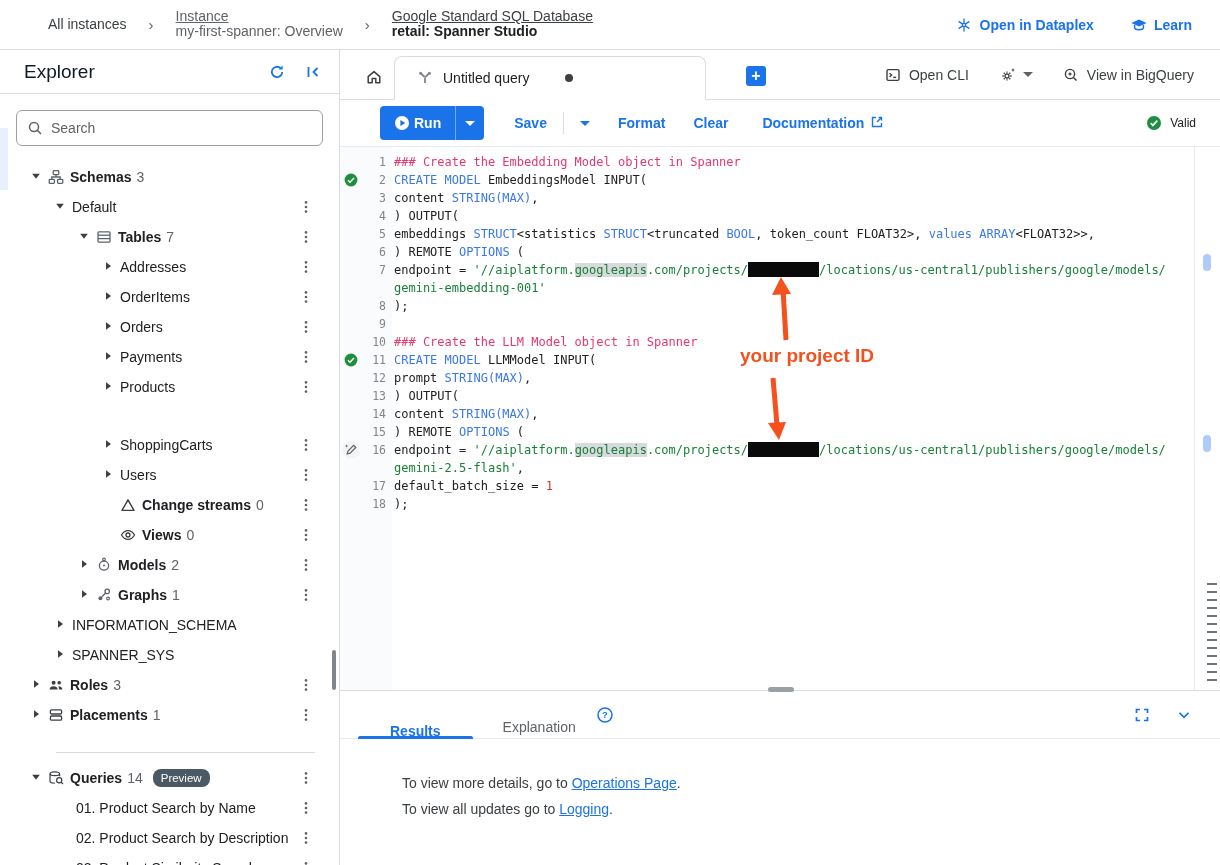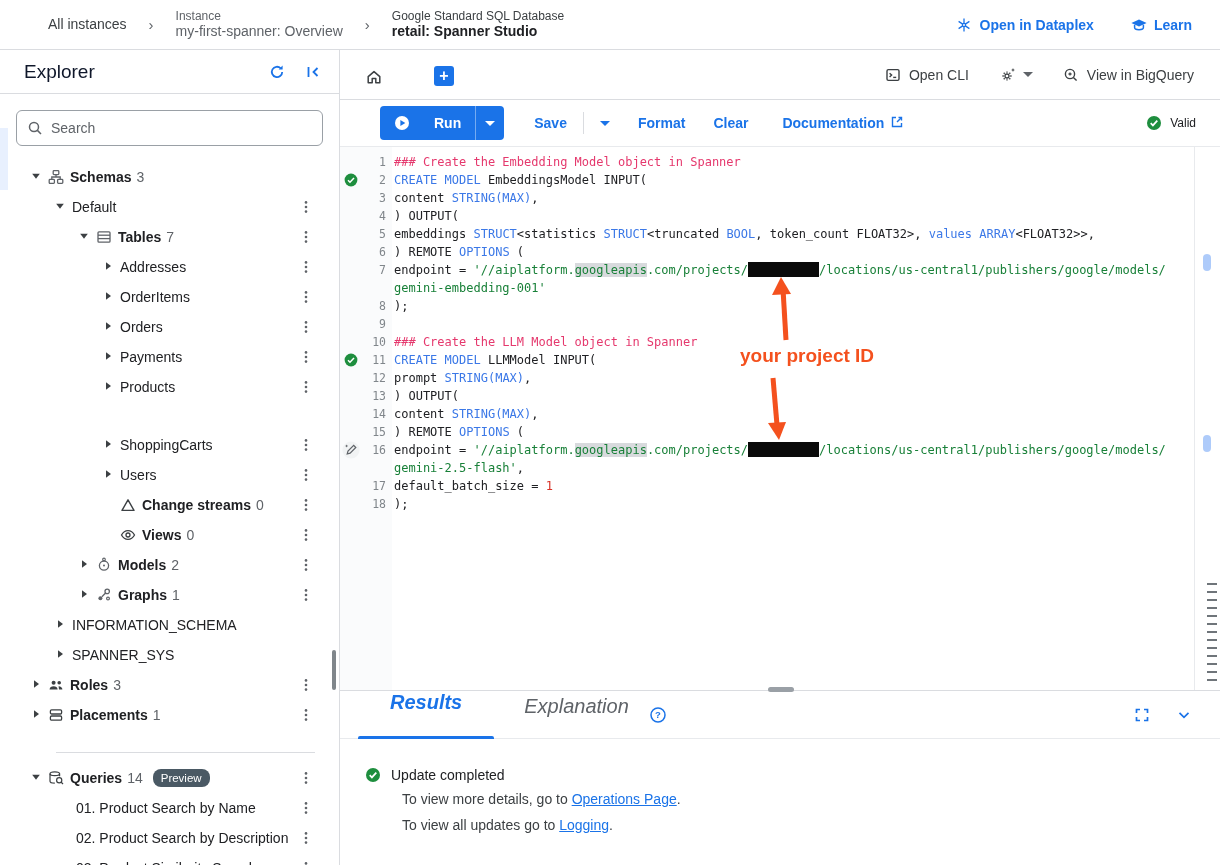--- a/index.html
+++ b/index.html
@@ -2,21 +2,21 @@
 <html><head>
 <meta charset="utf-8">
 <style>
   * { margin:0; padding:0; box-sizing:border-box; }
   html,body { width:1220px; height:865px; overflow:hidden; background:#fff;
     font-family:"Liberation Sans", sans-serif; color:#202124; }
 
   .topbar { height:50px; display:flex; align-items:center; border-bottom:1px solid #dadce0;
     padding:0 28px 0 48px; background:#fff; }
   .crumb { display:flex; flex-direction:column; justify-content:center; }
-  .crumb .sub { font-size:12px; color:#5f6368; line-height:14px; }
+  .crumb .sub { font-size:14px; color:#5f6368; line-height:14px;text-decoration:underline; }
   .crumb .lbl { font-size:14px; color:#5f6368; line-height:17px; }
   .crumb.first .lbl { color:#3c4043; }
   .crumb.bold .sub { color:#3c4043; }
   .crumb.bold .lbl { color:#202124; font-weight:bold; }
   .crumb-sep { color:#5f6368; font-size:15px; margin:0 22px; }
   .topbar-actions { margin-left:auto; display:flex; align-items:center; gap:36px; }
   .tb-action { display:flex; align-items:center; gap:8px; color:#1a73e8; font-size:14px;
     font-weight:bold; cursor:pointer; }
 
   .content { display:flex; height:815px; }
@@ -73,21 +73,21 @@
     padding-right:26px; height:100%; }
   .strip-act { display:flex; align-items:center; gap:8px; font-size:14px; color:#3c4043;
     cursor:pointer; }
   .caret { width:0; height:0; border-left:5px solid transparent; border-right:5px solid transparent;
     border-top:5px solid #5f6368; display:inline-block; }
 
   .toolbar { height:47px; display:flex; align-items:center; padding-left:40px;
     border-bottom:1px solid #e8eaed; background:#fff; }
   .run-btn { height:34px; background:#1a73e8; border-radius:4px; display:flex; align-items:center;
     color:#fff; font-size:14px; font-weight:bold; cursor:pointer; overflow:hidden; }
-  .run-main { display:flex; align-items:center; gap:24px; padding:0 14px; }
+  .run-main { display:flex; align-items:center; gap:4px; padding:0 14px; }
   .run-sep { width:1px; height:34px; background:rgba(255,255,255,.4); }
   .run-caret { padding:0 9px; display:flex; align-items:center; }
   .run-caret .caret { border-top-color:#fff; }
   .tb-link { color:#1a73e8; font-size:14px; font-weight:bold; cursor:pointer; display:flex;
     align-items:center; gap:6px; }
   .v-div { width:1px; height:22px; background:#dadce0; margin:0 16px; }
   .blue-caret { border-top-color:#1a73e8; }
   .valid { margin-left:auto; padding-right:24px; display:flex; align-items:center; gap:8px;
     font-size:12px; color:#202124; }
 
@@ -117,22 +117,22 @@
     border-radius:4px; }
   .minimap-marks { position:absolute; right:3px; top:436px; width:10px; height:104px;
     background:repeating-linear-gradient(to bottom,#6f757a 0 2px,transparent 2px 8px); }
 
   
   .panel { height:175px; border-top:1px solid #dadce0; position:relative; background:#fff; }
   .drag-pill { position:absolute; top:-4px; left:428px; width:26px; height:5px; background:#9aa0a6;
     border-radius:3px; cursor:row-resize; }
   .panel-tabs { height:48px; display:flex; align-items:center; padding-left:18px;
     border-bottom:1px solid #e8eaed; }
-  .ptab { font-size:20px; color:#5f6368; height:48px; display:flex; align-items:flex-start;
-    cursor:pointer; position:relative;font-style:italic; }
+  .ptab { font-size:14px; color:#5f6368; height:48px; display:flex; align-items:flex-end;
+    cursor:pointer; position:relative; }
   .ptab.active { color:#1a73e8; font-weight:bold; padding:0 32px; }
   .ptab.active::after { content:""; position:absolute; left:0; right:0; bottom:0; height:3px;
     background:#1a73e8; border-radius:2px 2px 0 0; }
   .ptab.plain { padding:4px 16px; margin-left:14px; }
   .ptab-help { margin-left:4px; }
   .panel-corner { margin-left:auto; display:flex; align-items:center; gap:26px;
     padding-right:28px; }
   .status { padding:28px 0 0 18px; font-size:14px; color:#3c4043; }
   .status-title { display:flex; align-items:center; gap:10px; margin-left:7px; color:#202124; }
   .status-line { margin-top:6px; line-height:20px;margin-left:44px; }
@@ -485,20 +485,31 @@
 
   <main class="main">
     <div class="tabstrip">
       <div class="home-btn">
         <span class="icon18">
             <svg width="18" height="18" viewBox="0 0 18 18">
               <path d="M3.2 8.6 9 3.6l5.8 5v6.2h-4V10.6h-3.6v4.2h-4z" fill="none" stroke="#3c4043" stroke-width="1.5" stroke-linejoin="round"></path>
             </svg>
           </span>
       </div>
+      <div class="qtab">
+        <span class="icon16">
+            <svg width="16" height="16" viewBox="0 0 16 16">
+              <path d="M4 3.5 7.6 7M12 3.5 8.4 7M8 7.5v5.5" stroke="#80868b" stroke-width="1.8" fill="none"></path>
+              <circle cx="3.6" cy="3.2" r="1.5" fill="#80868b"></circle>
+              <circle cx="12.4" cy="3.2" r="1.5" fill="#80868b"></circle>
+            </svg>
+          </span>
+        <span class="tab-label">Untitled query</span>
+        <span class="dot"></span>
+      </div>
       <div class="add-tab">+</div>
       <div class="strip-actions">
         <div class="strip-act">
           <span class="icon16">
               <svg width="16" height="16" viewBox="0 0 16 16">
                 <rect x="2" y="2.6" width="12" height="10.8" rx="1.4" fill="none" stroke="#3c4043" stroke-width="1.4"></rect>
                 <path d="M4.6 6.2l2 1.9-2 1.9" fill="none" stroke="#3c4043" stroke-width="1.4"></path>
                 <line x1="8.2" y1="10.4" x2="11.2" y2="10.4" stroke="#3c4043" stroke-width="1.4"></line>
               </svg>
             </span>
@@ -735,29 +746,20 @@
               </svg>
             </span>
           <span class="icon16">
               <svg width="16" height="16" viewBox="0 0 16 16">
                 <path d="M3.5 5.8 8 10.3l4.5-4.5" fill="none" stroke="#1a73e8" stroke-width="1.7"></path>
               </svg>
             </span>
         </div>
       </div>
       <div class="status">
-        <div class="status-title">
-          <span class="icon16">
-              <svg width="16" height="16" viewBox="0 0 16 16">
-                <circle cx="8" cy="8" r="7" fill="#1e8e3e"></circle>
-                <path d="M4.7 8.2l2.2 2.2 4.4-4.8" fill="none" stroke="#fff" stroke-width="1.7"></path>
-              </svg>
-            </span>
-          <span>Update completed</span>
-        </div>
         <div class="status-line">
           <span>To view more details, go to </span><a>Operations Page</a><span>.</span>
         </div>
         <div class="status-line">
           <span>To view all updates go to </span><a>Logging</a><span>.</span>
         </div>
       </div>
     </div>
   </main>
 </div>

